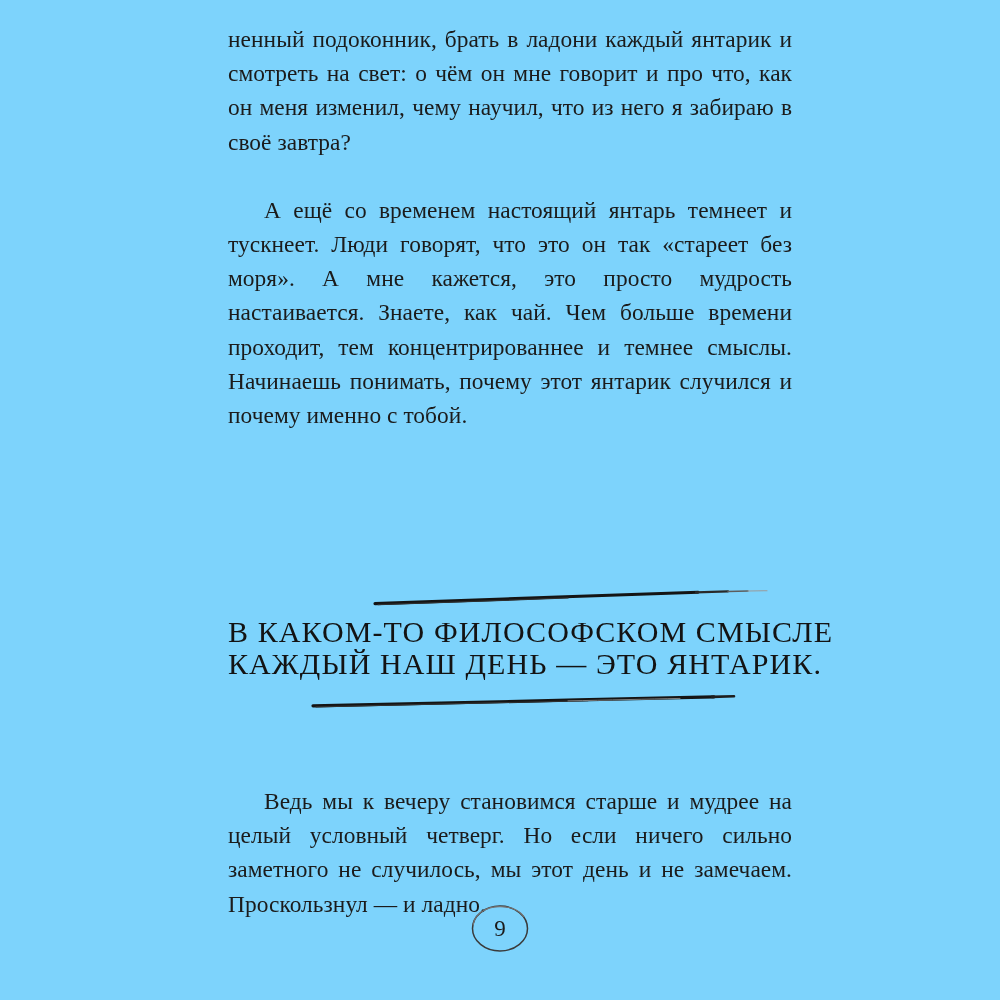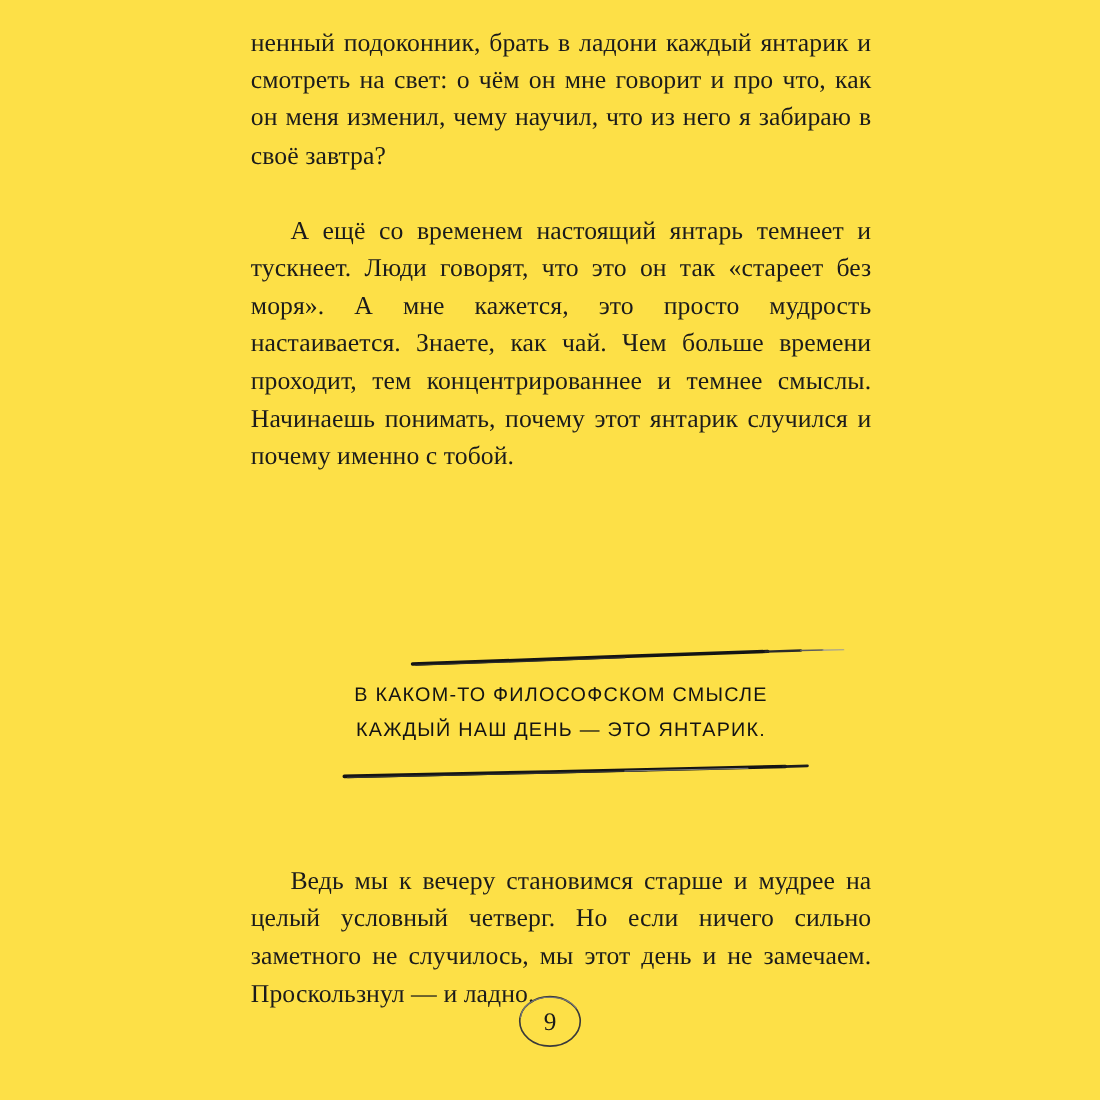--- a/index.html
+++ b/index.html
@@ -4,21 +4,21 @@
 <style>
   html, body {
     margin: 0;
     padding: 0;
     background: #ffffff;
   }
   .page {
     position: relative;
     width: 1000px;
     height: 1000px;
-    background: #fde047;
+    background: #7dd3fc;
     overflow: hidden;
     font-family: "Liberation Serif", "DejaVu Serif", serif;
     color: #1b1b1b;
   }
   .text-column {
     position: absolute;
     left: 228px;
     top: 22px;
     width: 564px;
   }
@@ -50,22 +50,22 @@
     height: 22px;
     width: 100%;
   }
   .rule-wrap svg {
     display: block;
     width: 100%;
     height: 22px;
   }
   .quote-lines {
     text-align: center;
-    font-family: Liberation Sans, sans-serif;
-    font-size: 18px;
+    font-family: Liberation Serif, serif;
+    font-size: 30px;
     line-height: 31.5px;
     letter-spacing: 1.1px;
     color: #131313;
     font-weight: 400;
     padding-top: 8px;
   }
   .quote-line {
     display: block;
     white-space: nowrap;
   }

